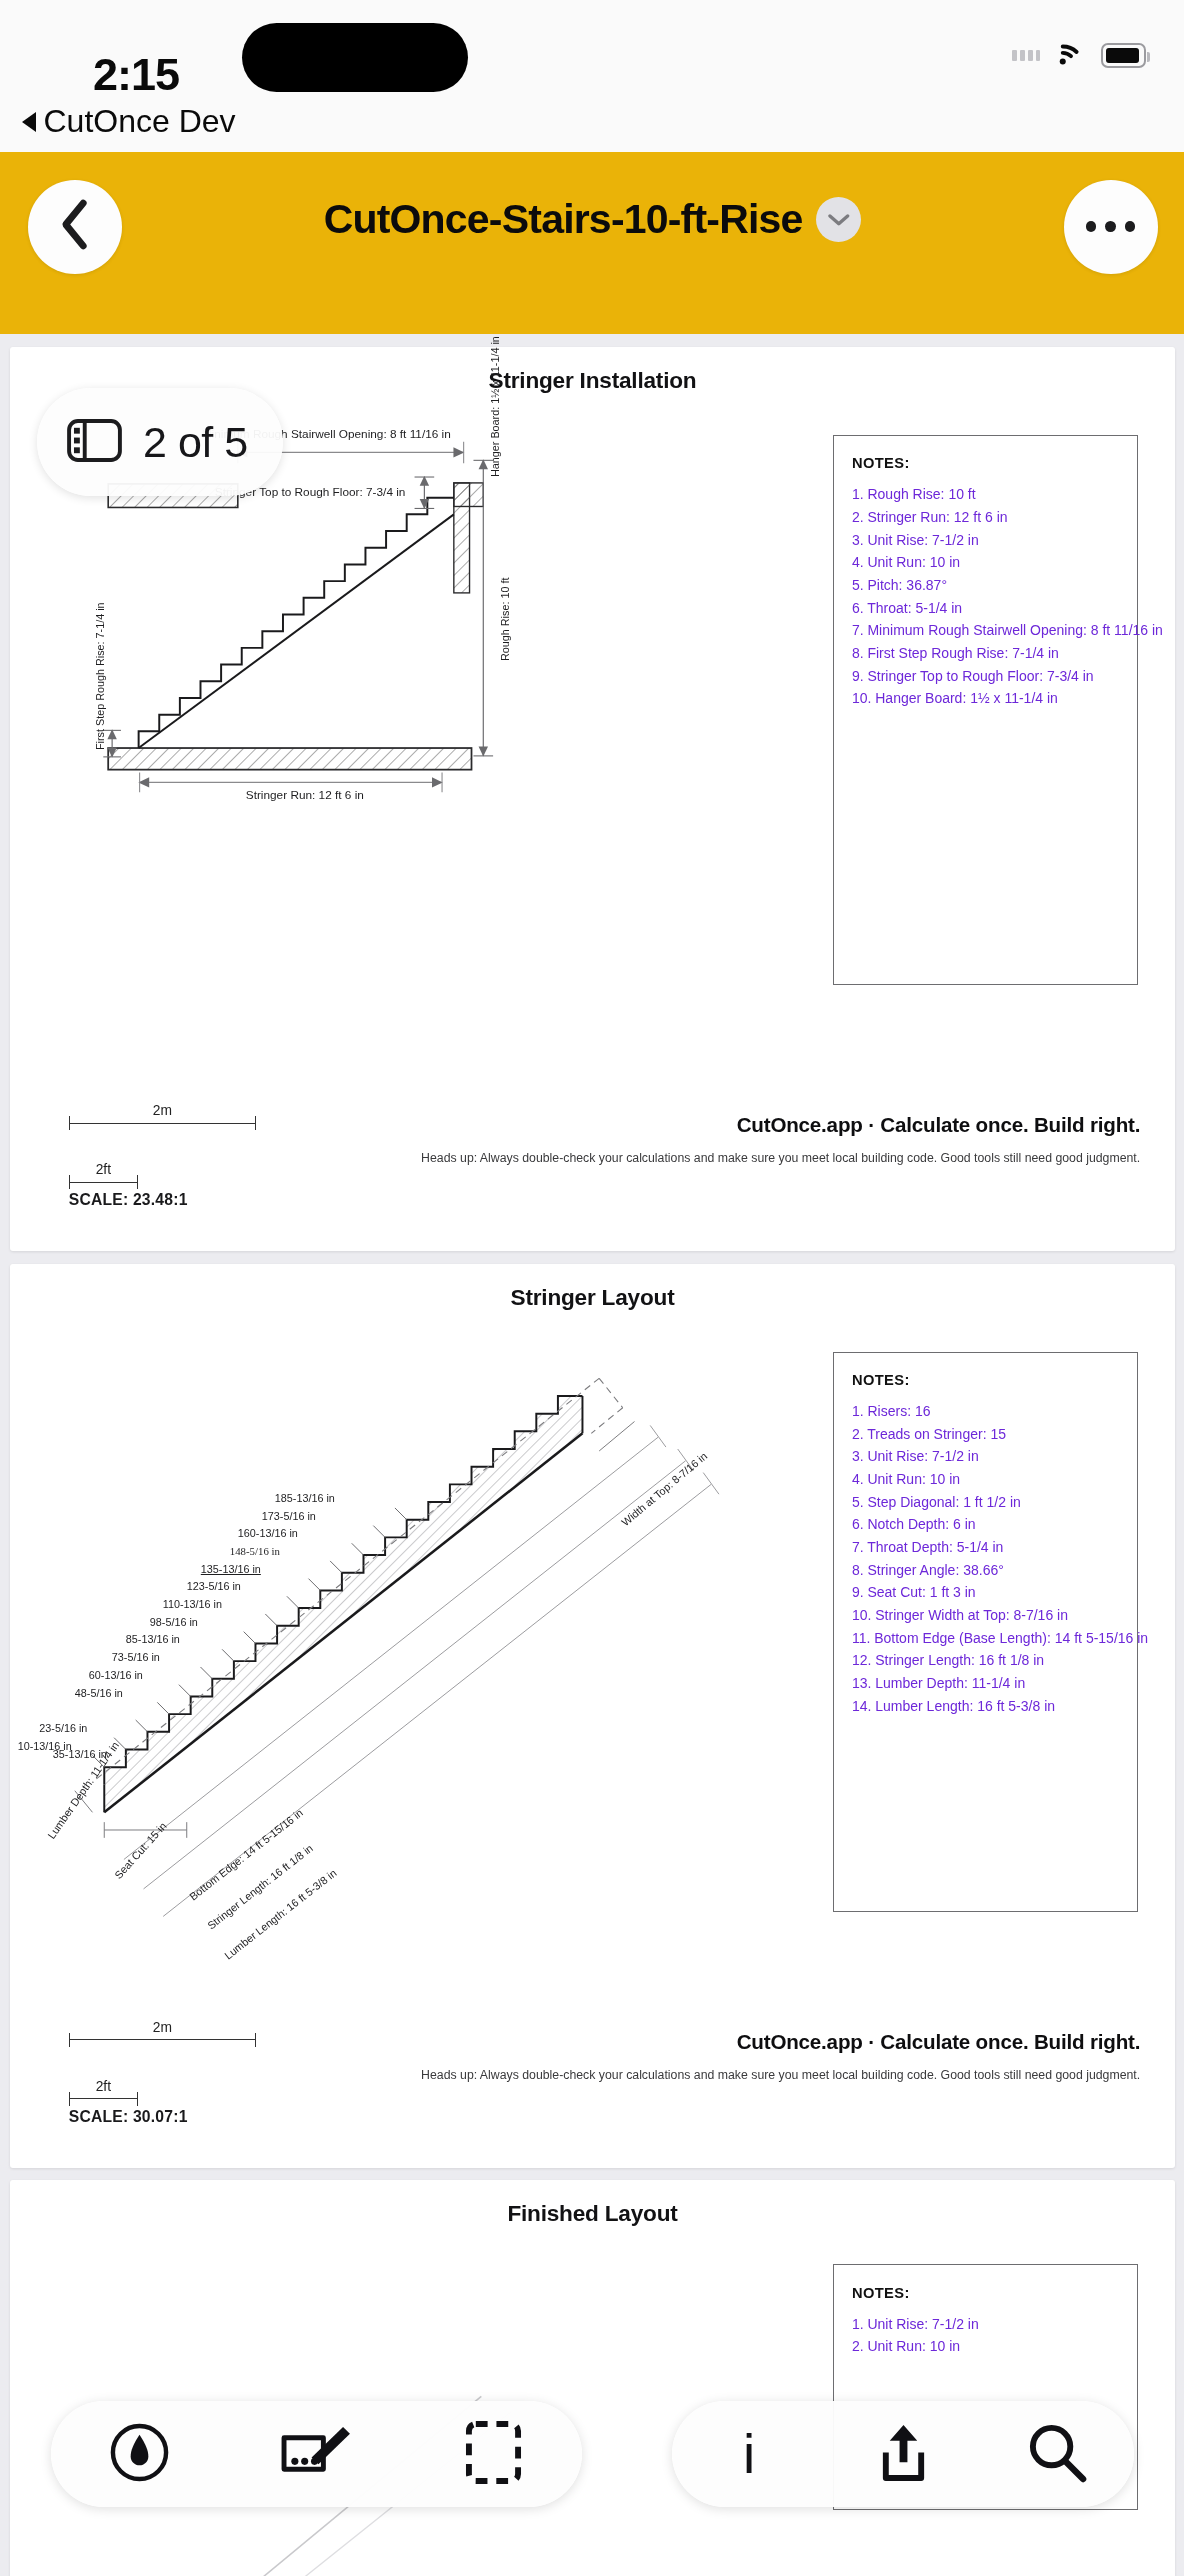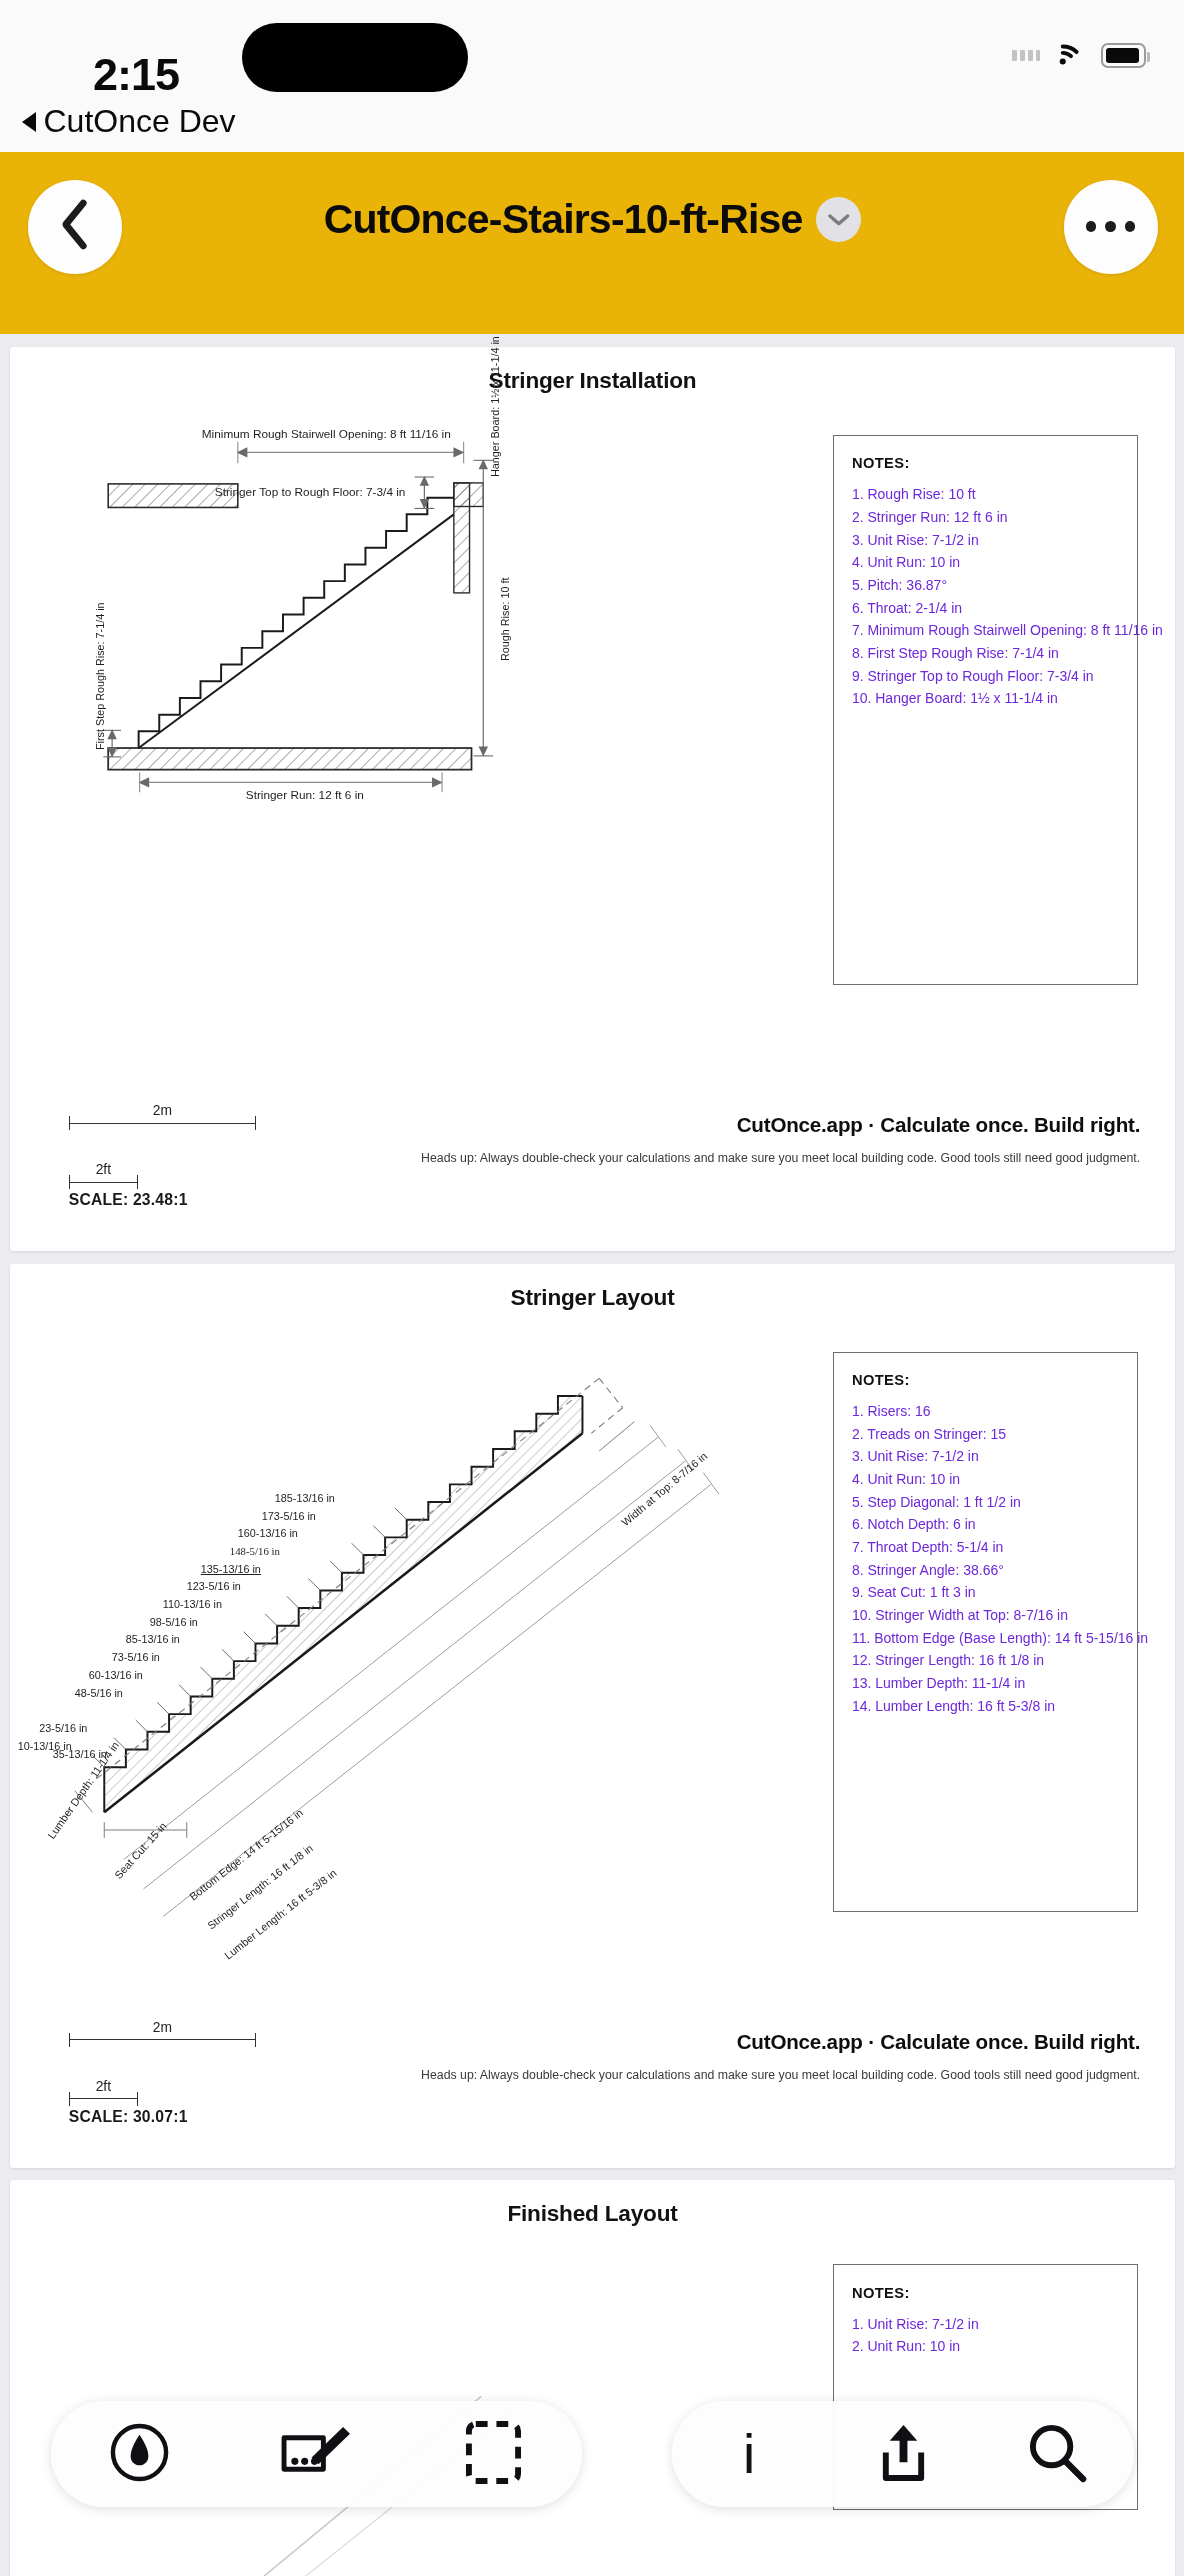--- a/index.html
+++ b/index.html
@@ -144,21 +144,21 @@
       <div class="page-title">Stringer Installation</div>
 
       <div class="notes-box">
         <div class="notes-title">NOTES:</div>
         <ul>
           <li>1. Rough Rise: 10 ft</li>
           <li>2. Stringer Run: 12 ft 6 in</li>
           <li>3. Unit Rise: 7-1/2 in</li>
           <li>4. Unit Run: 10 in</li>
           <li>5. Pitch: 36.87°</li>
-          <li>6. Throat: 2-1/4 in</li>
+          <li>6. Throat: 5-1/4 in</li>
           <li>7. Minimum Rough Stairwell Opening: 8 ft 11/16 in</li>
           <li>8. First Step Rough Rise: 7-1/4 in</li>
           <li>9. Stringer Top to Rough Floor: 7-3/4 in</li>
           <li>10. Hanger Board: 1½ x 11-1/4 in</li>
         </ul>
       </div>
 
       <div class="diagram">
         <svg width="815" height="688" viewBox="0 0 830 700">
           <defs>
@@ -353,20 +353,32 @@
           <li>2. Unit Run: 10 in</li>
         </ul>
       </div>
       <svg style="position:absolute; left:147px; top:177px;" width="511" height="295" viewBox="0 0 520 300">
         <line x1="40" y1="280" x2="330" y2="40" stroke="#c9c9cc" stroke-width="1.6"></line>
         <line x1="60" y1="296" x2="360" y2="56" stroke="#dedee1" stroke-width="1.4"></line>
       </svg>
     </div>
   </div>
 
+  <div id="page-badge" style="position:absolute; left:37px; top:388px; height:108px; padding:0 35px 0 29.5px; border-radius:54px; background:rgba(253,253,253,.95); box-shadow:0 2px 9.8px rgba(0,0,0,.12); display:flex; align-items:center; gap:21.6px;">
+    <span>
+      <svg width="55" height="43" viewBox="0 0 56 44">
+        <rect x="2" y="2" width="52" height="40" rx="9" fill="none" stroke="#1c1c1e" stroke-width="4"></rect>
+        <line x1="18" y1="4" x2="18" y2="40" stroke="#1c1c1e" stroke-width="4"></line>
+        <rect x="7" y="9" width="6" height="6" fill="#1c1c1e"></rect>
+        <rect x="7" y="19" width="6" height="6" fill="#1c1c1e"></rect>
+        <rect x="7" y="29" width="6" height="6" fill="#1c1c1e"></rect>
+      </svg>
+    </span>
+    <span style="font-size:43px; font-weight:500; color:#17171a; letter-spacing:-0.5px;">2 of 5</span>
+  </div>
 
   <div id="toolbar-left">
     <div class="tb-btn">
       <span>
         <svg width="63" height="63" viewBox="0 0 64 64">
           <circle cx="32" cy="32" r="27" fill="none" stroke="#101014" stroke-width="4.5"></circle>
           <path d="M32 14c6 9 9 16 9 22 0 5-4 9-9 9s-9-4-9-9c0-6 3-13 9-22z" fill="#101014"></path>
         </svg>
       </span>
     </div>

